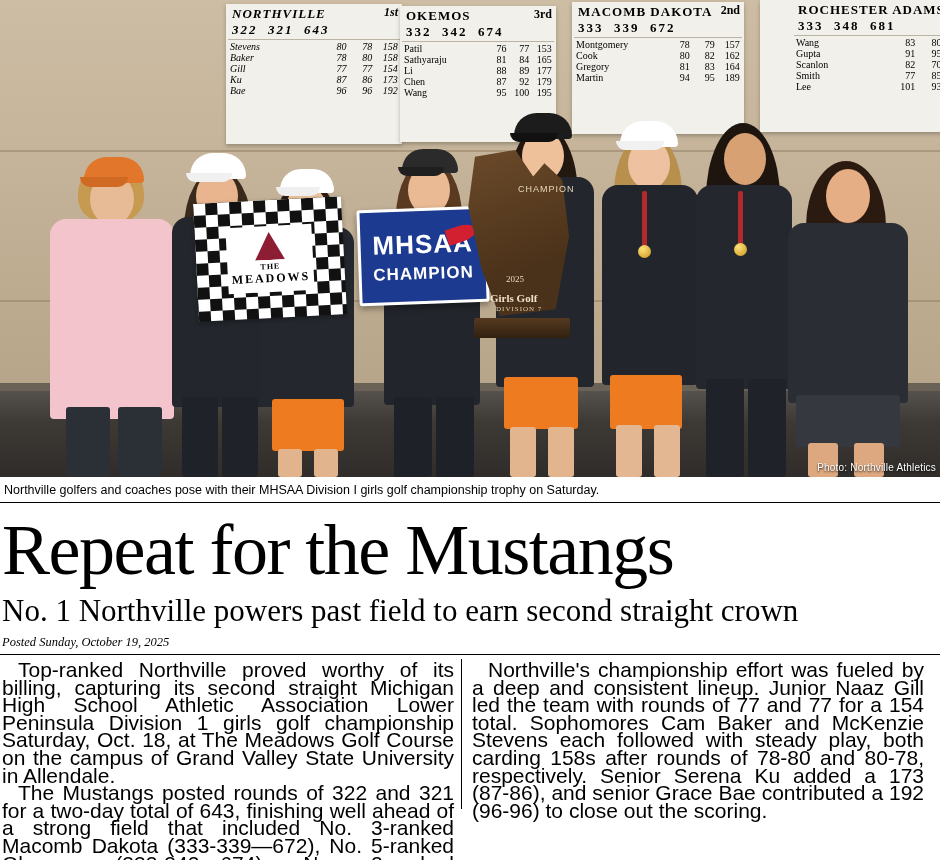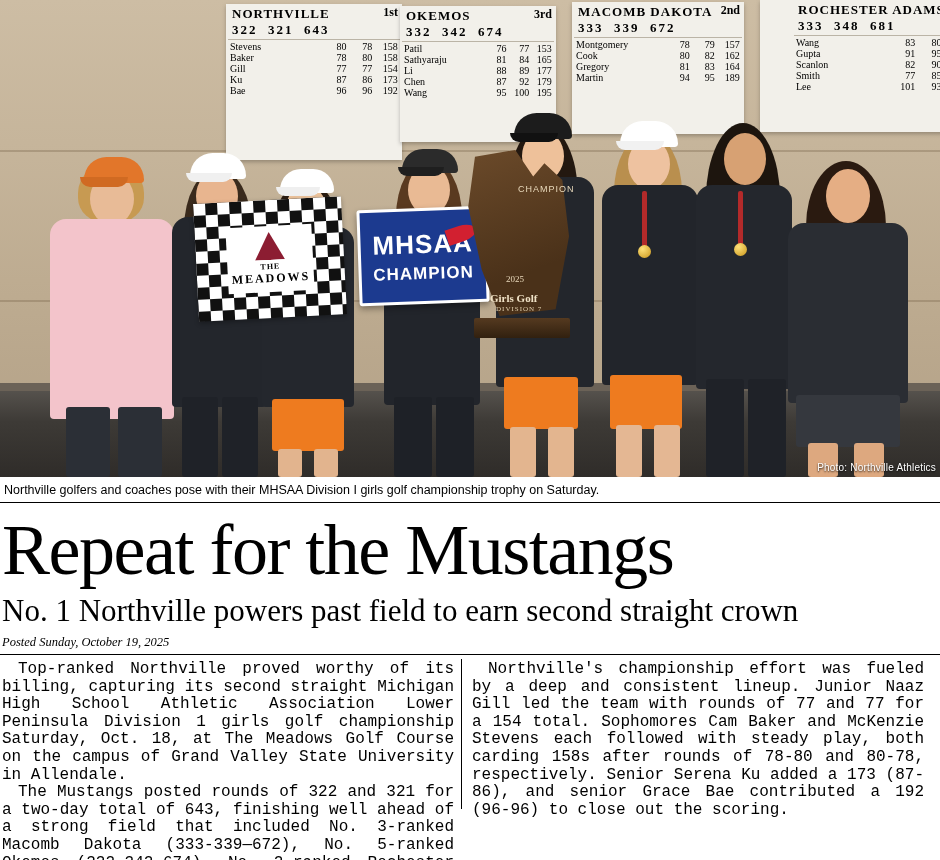--- a/index.html
+++ b/index.html
@@ -188,43 +188,43 @@
   
   .cols {
     display: flex;
     gap: 18px;
     padding: 6px 2px 0 2px;
     position: relative;
   }
   .col { width: 452px; }
   .col p {
     margin: 0;
-    font-family: Liberation Mono, monospace;
-    font-size: 16px;
+    font-family: Liberation Sans, sans-serif;
+    font-size: 21px;
     line-height: 17.6px;
     text-align: justify;
     text-indent: 16px;
   }
   .col p.noind { text-indent: 0; }
   .colrule {
     position: absolute; left: 461px; top: 4px; width: 1px; height: 150px;
     background: #000;
   }
 </style>
 </head>
 <body>
 
 <div class="photo">
   <div class="wall"></div>
   <div class="wall-line" style="top:150px"></div>
   <div class="wall-line" style="top:300px"></div>
   <div class="floor"></div>
   <div class="floor-strip"></div>
 
-  <div class="board" style="left:226px; top:4px; width:176px; height:156px;">
+  <div class="board" style="left:226px; top:4px; width:176px; height:140px;font-style:italic;">
     <div class="bhead">NORTHVILLE</div>
     <div class="rank">1st</div>
     <div class="btot">
       <span>322</span>&nbsp;
       <span>321</span>&nbsp;
       <span>643</span>
     </div>
     <div class="bline"></div>
     <div class="brow">
         <span class="nm">Stevens</span>
@@ -350,21 +350,21 @@
       </div>
     <div class="brow">
         <span class="nm">Gupta</span>
         <span class="n1">91</span>
         <span class="n2">95</span>
         <span class="n3">186</span>
       </div>
     <div class="brow">
         <span class="nm">Scanlon</span>
         <span class="n1">82</span>
-        <span class="n2">90</span>
+        <span class="n2">70</span>
         <span class="n3">172</span>
       </div>
     <div class="brow">
         <span class="nm">Smith</span>
         <span class="n1">77</span>
         <span class="n2">85</span>
         <span class="n3">162</span>
       </div>
     <div class="brow">
         <span class="nm">Lee</span>

